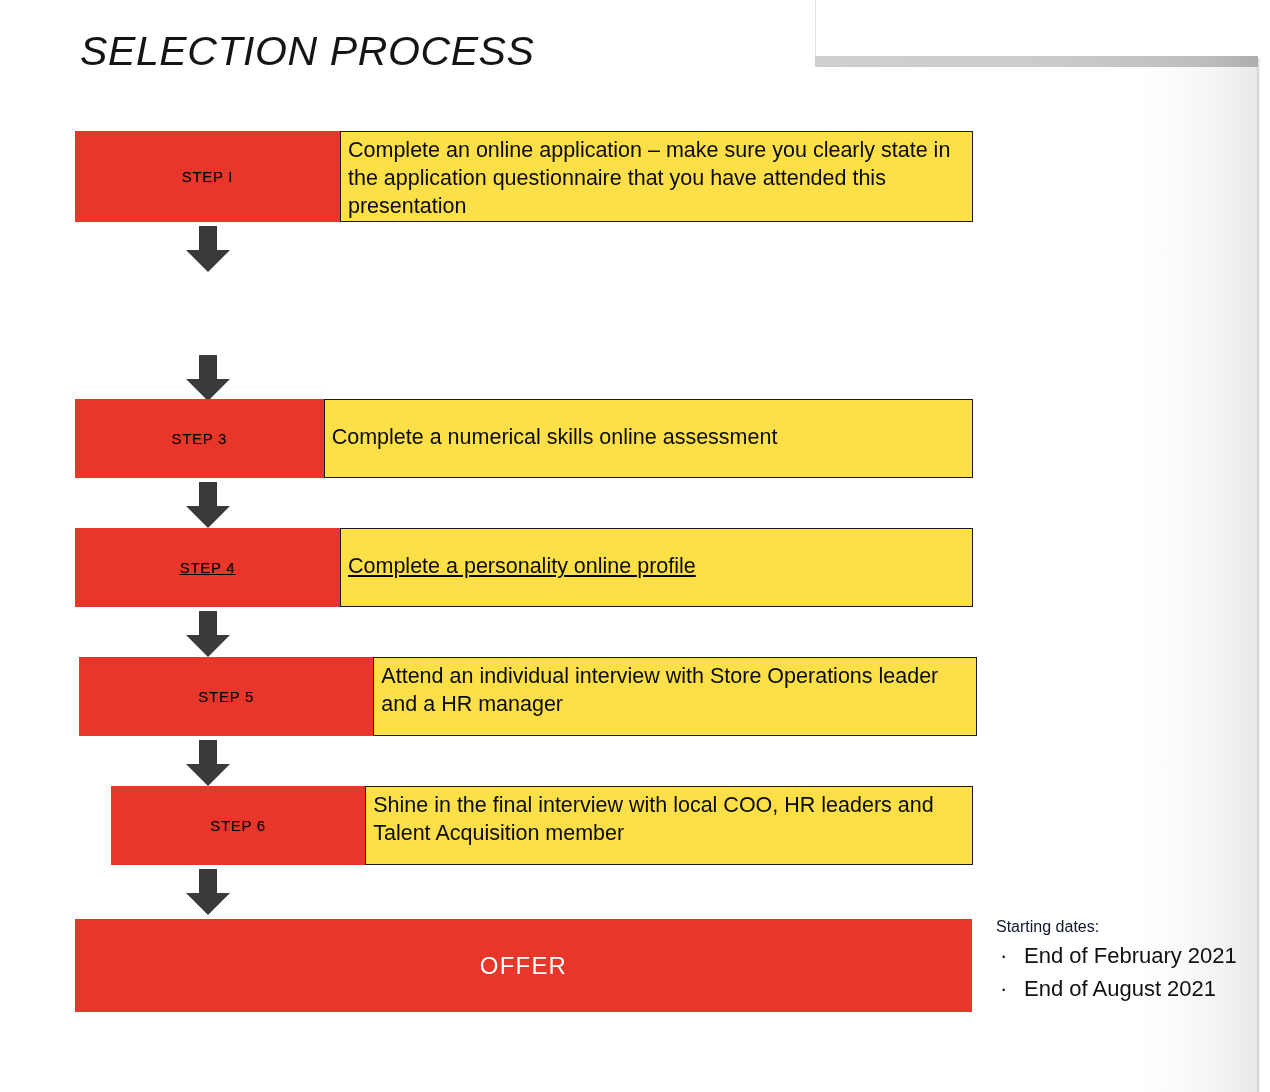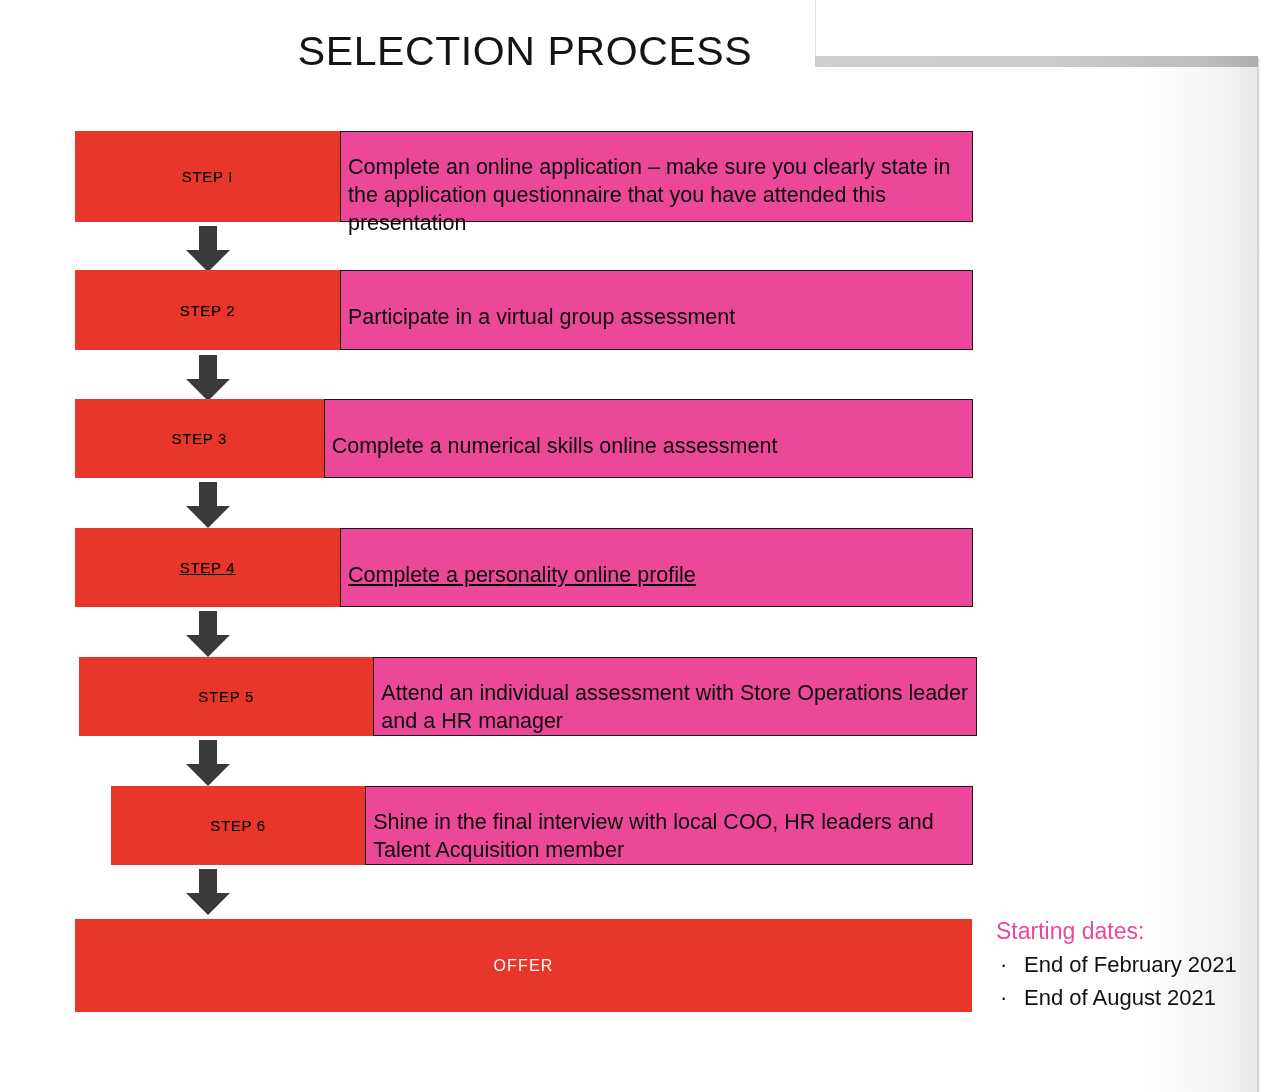--- a/index.html
+++ b/index.html
@@ -68,27 +68,27 @@
     background: linear-gradient(to right, #cfcfcf 0%, #cbcbcb 55%, #bdbdbd 88%, #aeaeae 100%);
     z-index: 4;
   }
 
   
   .slide-title {
     position: absolute;
     top: 28px;
     left: 80px;
     width: 890px;
-    text-align: center;
     font-size: 41px;
     font-weight: 400;
     letter-spacing: 0.6px;
     color: #141414;
     z-index: 5;
     font-stretch: semi-condensed;
+    font-style: italic;
   }
 
   
   .flow {
     position: absolute;
     top: 0;
     left: 0;
     width: 1270px;
     height: 1092px;
     z-index: 5;
@@ -105,26 +105,26 @@
     display: flex;
     align-items: center;
     justify-content: center;
     font-size: 15px;
     letter-spacing: 0.7px;
     font-stretch: condensed;
     text-shadow: 0 0 1px rgba(0,0,0,0.25);
     box-sizing: border-box;
   }
   .step-desc {
-    background: #ec4899;
+    background: #fde047;
     border: 1.5px solid #1a1a1a;
     box-sizing: border-box;
     display: flex;
     align-items: center;
-    padding: 22px 4px 6px 7px;
+    padding: 5px 4px 6px 7px;
     font-size: 21.5px;
     line-height: 1.30;
     color: #0b0b0b;
     font-stretch: condensed;
   }
 
   
   .arrow {
     position: absolute;
     width: 44px;
@@ -137,38 +137,38 @@
     position: absolute;
     left: 75px;
     top: 919px;
     width: 897px;
     height: 93px;
     background: #e8372a;
     display: flex;
     align-items: center;
     justify-content: center;
     color: #ffffff;
-    font-size: 16px;
+    font-size: 24px;
     letter-spacing: 1.2px;
     font-stretch: condensed;
     text-shadow: 0 0 1px rgba(0,0,0,0.22);
     box-sizing: border-box;
   }
 
   
   .dates-block {
     position: absolute;
     left: 996px;
     top: 918px;
     width: 265px;
     z-index: 6;
   }
   .dates-heading {
-    font-size: 23px;
-    color: #ec4899;
+    font-size: 16px;
+    color: #0f172a;
     margin-bottom: 3px;
     font-stretch: condensed;
   }
   .dates-list {
     list-style: none;
     margin: 0;
     padding: 0;
   }
   .dates-list li {
     position: relative;
@@ -205,24 +205,20 @@
   <div class="step-row" style="left:75px; top:131px; width:898px; height:91px;">
     <div class="step-badge" style="width:265px;">STEP I</div>
     <div class="step-desc" style="width:633px; align-items:flex-start;">Complete an online application – make sure you clearly state in the application questionnaire that you have attended this presentation</div>
   </div>
   <div class="arrow" style="left:186px; top:226px;">
     <svg viewBox="0 0 44 46" preserveAspectRatio="none">
       <polygon points="13,0 31,0 31,24 44,24 22,46 0,24 13,24" fill="#3a3a3a"></polygon>
     </svg>
   </div>
 
-  <div class="step-row" style="left:75px; top:270px; width:898px; height:80px;">
-    <div class="step-badge" style="width:265px;">STEP 2</div>
-    <div class="step-desc" style="width:633px;">Participate in a virtual group assessment</div>
-  </div>
   <div class="arrow" style="left:186px; top:355px;">
     <svg viewBox="0 0 44 46" preserveAspectRatio="none">
       <polygon points="13,0 31,0 31,24 44,24 22,46 0,24 13,24" fill="#3a3a3a"></polygon>
     </svg>
   </div>
 
   <div class="step-row" style="left:75px; top:399px; width:898px; height:79px;">
     <div class="step-badge" style="width:265px;">STEP 3</div>
     <div class="step-desc" style="width:691px;text-align:center;">Complete a numerical skills online assessment</div>
   </div>
@@ -237,21 +233,21 @@
     <div class="step-desc" style="width:633px;text-align:right;">Complete a personality online profile</div>
   </div>
   <div class="arrow" style="left:186px; top:611px;">
     <svg viewBox="0 0 44 46" preserveAspectRatio="none">
       <polygon points="13,0 31,0 31,24 44,24 22,46 0,24 13,24" fill="#3a3a3a"></polygon>
     </svg>
   </div>
 
   <div class="step-row" style="left:79px; top:657px; width:898px; height:79px;">
     <div class="step-badge" style="width:309px;">STEP 5</div>
-    <div class="step-desc" style="width:633px; align-items:flex-start;">Attend an individual assessment with Store Operations leader and a HR manager</div>
+    <div class="step-desc" style="width:633px; align-items:flex-start;">Attend an individual interview with Store Operations leader and a HR manager</div>
   </div>
   <div class="arrow" style="left:186px; top:740px;">
     <svg viewBox="0 0 44 46" preserveAspectRatio="none">
       <polygon points="13,0 31,0 31,24 44,24 22,46 0,24 13,24" fill="#3a3a3a"></polygon>
     </svg>
   </div>
 
   <div class="step-row" style="left:75px; top:786px; width:898px; height:79px;">
     <div class="step-badge" style="width:265px;margin-left:36px;">STEP 6</div>
     <div class="step-desc" style="width:633px; align-items:flex-start;">Shine in the final interview with local COO, HR leaders and Talent Acquisition member</div>

